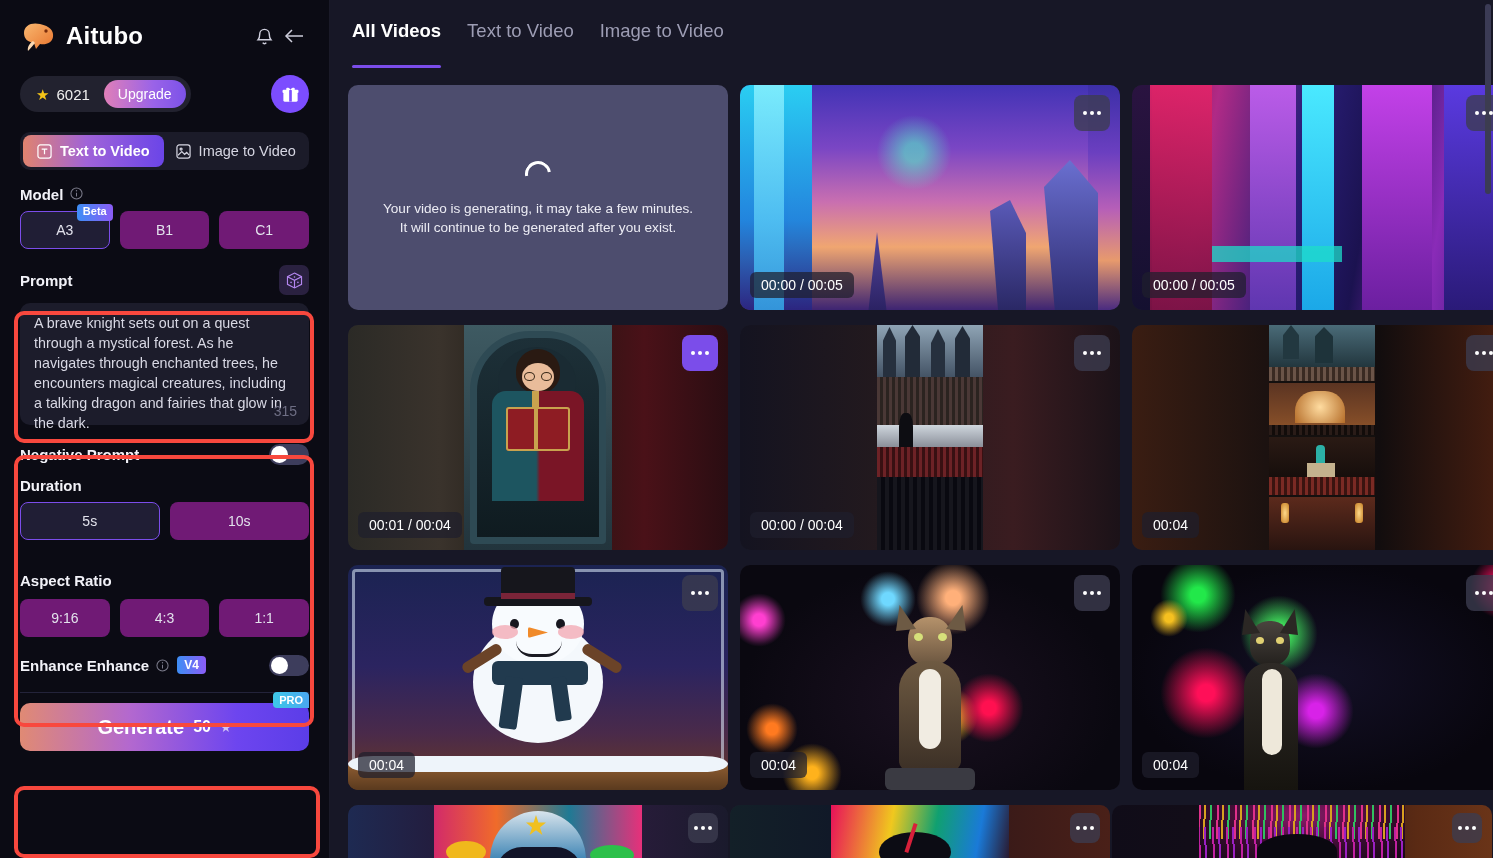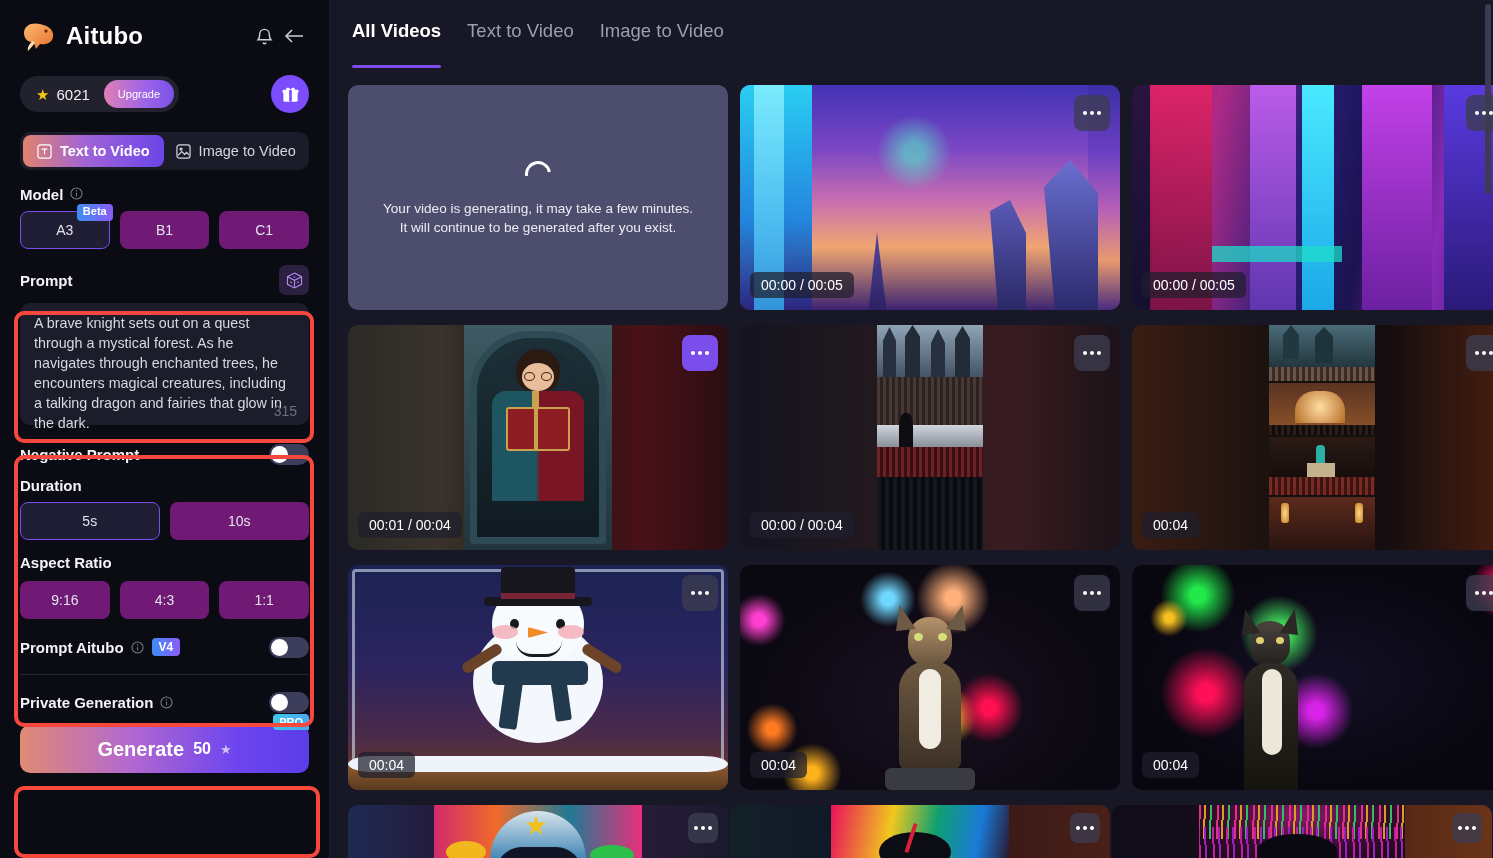--- a/index.html
+++ b/index.html
@@ -43,21 +43,21 @@
   .credit-pill {
     display:flex; align-items:center;
     background:#22222f; border-radius: 20px;
     height: 36px; padding: 0 5px 0 16px;
   }
   .star-ic { color:#f5c518; font-size:15px; margin-right:7px; line-height:1; }
   .credit-num { font-size:15px; color:#efefef; margin-right:14px; }
   .upgrade-btn {
     background: linear-gradient(90deg,#e07fb8 0%, #9a63e8 60%, #7c52e8 100%);
     border-radius: 16px; height: 28px; padding: 0 14px;
-    display:flex; align-items:center; font-size:11px; color:#fff; cursor:pointer;
+    display:flex; align-items:center; font-size:14px; color:#fff; cursor:pointer;
   }
   .credit-spacer{ flex:1; }
   .gift-btn {
     width: 38px; height: 38px; border-radius: 50%;
     background:#7c4dff; display:flex; align-items:center; justify-content:center;
     cursor:pointer; color:#fff;
   }
 
   .mode-seg {
     margin: 14px 20px 0 20px;
@@ -354,59 +354,45 @@
           <i class="knob"></i>
         </span>
     </div>
 
     <div class="sec-label" style="margin-top:6px;">Duration</div>
     <div class="btn-grid">
       <div class="opt-btn sel">5s</div>
       <div class="opt-btn">10s</div>
     </div>
 
-    <div class="sec-label" style="margin-top:14px;">Aspect Ratio</div>
+    <div class="sec-label" style="margin-top:32px;">Aspect Ratio</div>
     <div class="btn-grid" style="margin-top:10px;">
       <div class="opt-btn">9:16</div>
       <div class="opt-btn">4:3</div>
       <div class="opt-btn">1:1</div>
     </div>
 
     <div class="toggle-row" style="margin-top:11px;">
-      <span class="lbl">Prompt Aitubo</span>
+      <span class="lbl">Enhance Enhance</span>
       <span class="info-ic" style="margin-left:7px;display:flex;">
         <svg width="13" height="13" viewBox="0 0 14 14" fill="none" stroke="#b9b9cc" stroke-width="1.1">
           <circle cx="7" cy="7" r="6"></circle>
             <path d="M7 6.2v4"></path>
             <circle cx="7" cy="4" r=".75" fill="#b9b9cc" stroke="none"></circle>
         </svg>
       </span>
       <span class="v4-badge">V4</span>
       <span class="tr-spacer"></span>
       <span class="switch">
           <i class="knob"></i>
         </span>
     </div>
 
     <div class="divider"></div>
 
-    <div class="toggle-row">
-      <span class="lbl">Private Generation</span>
-      <span class="info-ic" style="margin-left:7px;display:flex;">
-        <svg width="13" height="13" viewBox="0 0 14 14" fill="none" stroke="#b9b9cc" stroke-width="1.1">
-          <circle cx="7" cy="7" r="6"></circle>
-            <path d="M7 6.2v4"></path>
-            <circle cx="7" cy="4" r=".75" fill="#b9b9cc" stroke="none"></circle>
-        </svg>
-      </span>
-      <span class="tr-spacer"></span>
-      <span class="switch">
-          <i class="knob"></i>
-        </span>
-    </div>
 
     <div class="gen-btn">
       <span class="gen-label">Generate</span>
       <span class="gen-cost">50</span>
       <span class="gen-star">★</span>
       <span class="pro-badge">PRO</span>
     </div>
 
     <div class="ring" style="left:14px;  top:311px; width:300px; height:132px;"></div>
     <div class="ring" style="left:14px;  top:455px; width:300px; height:272px;"></div>

